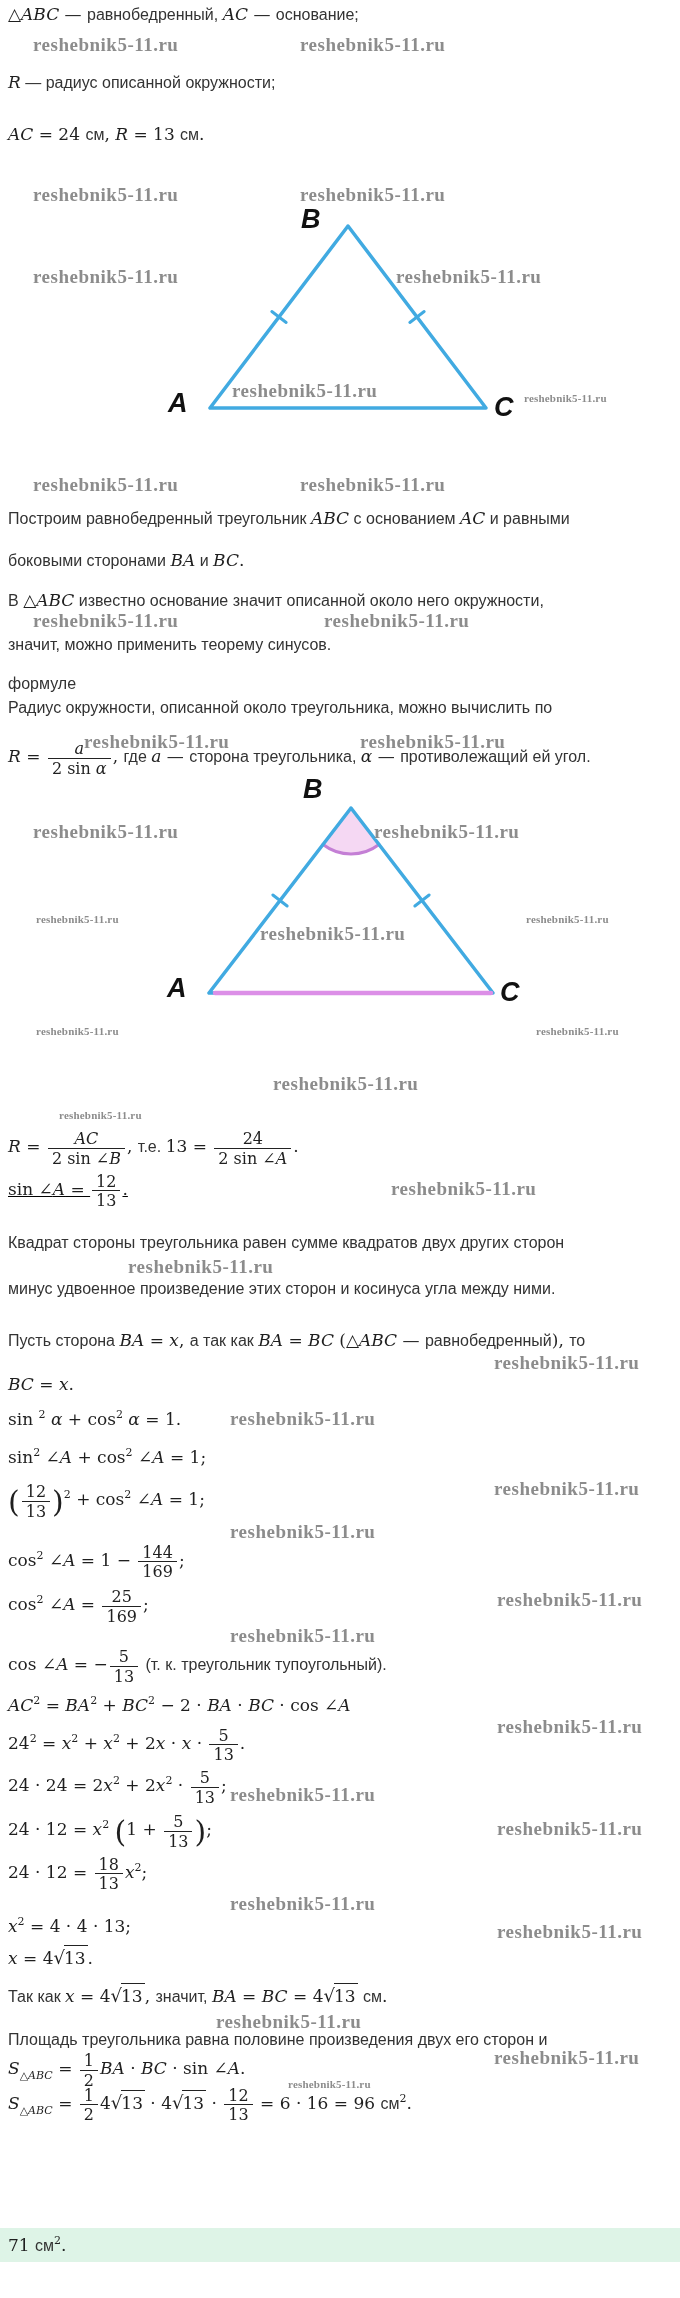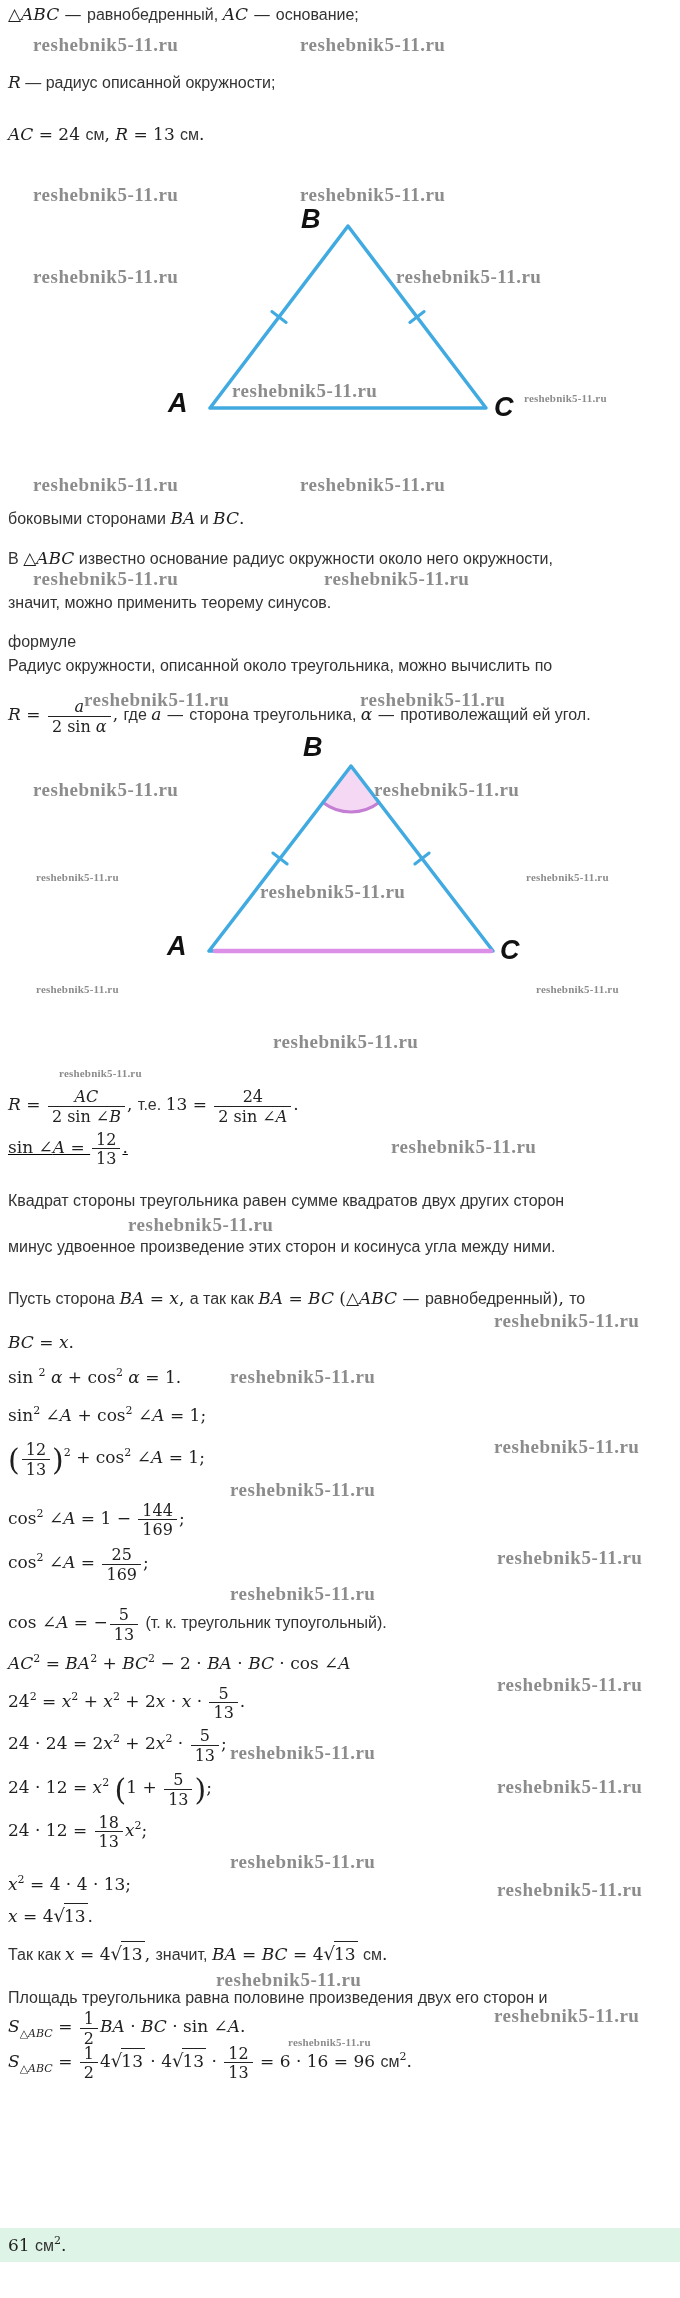--- a/index.html
+++ b/index.html
@@ -66,22 +66,23 @@
         <div class="vlabel" style="left: 486px; top: 186px;">C</div>
         <span class="wm wm-big" style="left: 25px; top: 58px; color: rgb(140, 140, 140);">reshebnik5-11.ru</span>
         <span class="wm wm-big" style="left: 388px; top: 58px; color: rgb(140, 140, 140);">reshebnik5-11.ru</span>
         <span class="wm wm-big" style="left: 224px; top: 172px; color: rgb(140, 140, 140);">reshebnik5-11.ru</span>
         <span class="wm wm-sm" style="left: 516px; top: 184px; color: rgb(140, 140, 140);">reshebnik5-11.ru</span>
       </div>
       <div class="line" style="height: 24px; margin-bottom: 10px;">
         <span class="wm wm-big" style="left: 25px; top: 0px; color: rgb(140, 140, 140);">reshebnik5-11.ru</span>
         <span class="wm wm-big" style="left: 292px; top: 0px; color: rgb(140, 140, 140);">reshebnik5-11.ru</span>
       </div>
+      <div class="line" style="margin-bottom: 22px;"><span class="ru">Построим равнобедренный треугольник </span><span class="mi">ABC</span><span class="ru"> с основанием </span><span class="mi">AC</span><span class="ru"> и равными</span></div>
       <div class="line" style="margin-bottom: 20px;"><span class="ru">боковыми сторонами </span><span class="mi">BA</span><span class="ru"> и </span><span class="mi">BC</span><span class="mn">.</span></div>
-      <div class="line" style="margin-bottom: 0px;"><span class="ru">В </span><span class="mn">△</span><span class="mi">ABC</span><span class="ru"> известно основание радиус окружности около него окружности,</span></div>
+      <div class="line" style="margin-bottom: 0px;"><span class="ru">В </span><span class="mn">△</span><span class="mi">ABC</span><span class="ru"> известно основание значит описанной около него окружности,</span></div>
       <div class="line" style="height: 24px; margin-bottom: 2px;">
         <span class="wm wm-big" style="left: 25px; top: 0px; color: rgb(140, 140, 140);">reshebnik5-11.ru</span>
         <span class="wm wm-big" style="left: 316px; top: 0px; color: rgb(140, 140, 140);">reshebnik5-11.ru</span>
       </div>
       <div class="line" style="margin-bottom: 19px;"><span class="ru">значит, можно применить теорему синусов.</span></div>
       <div class="line" style="margin-bottom: 4px;"><span class="ru">формуле</span></div>
       <div class="line" style="margin-bottom: 20px;"><span class="ru">Радиус окружности, описанной около треугольника, можно вычислить по</span></div>
       <div class="line" style="margin-bottom: -4px;"><span class="mi">R</span><span class="mn"> = </span><span class="frac mn"><span class="num"><span class="mi">a</span></span><span class="den"><span class="mn">2 sin </span><span class="mi">α</span></span></span><span class="mn">, </span><span class="ru">где </span><span class="mi">a</span><span class="mn"> — </span><span class="ru">сторона треугольника, </span><span class="mi">α</span><span class="mn"> — </span><span class="ru">противолежащий ей угол.</span><span class="wm wm-big" style="left: 76px; top: -8px; color: rgb(140, 140, 140);">reshebnik5-11.ru</span><span class="wm wm-big" style="left: 352px; top: -8px; color: rgb(140, 140, 140);">reshebnik5-11.ru</span></div>
       <div class="fig" style="height: 300px; margin-bottom: 0px;">
         <svg width="672" height="300" viewBox="0 0 672 300">
@@ -145,15 +146,15 @@
       <div class="line" style="height: 26px; margin-bottom: 12px;"><span class="mi">x</span><span class="mn"> = 4</span><span class="sq mn"><span class="rad">√</span><span class="ovl">13</span></span><span class="mn">.</span></div>
       <div class="line" style="height: 26px; margin-bottom: 0px;"><span class="ru">Так как </span><span class="mi">x</span><span class="mn"> = 4</span><span class="sq mn"><span class="rad">√</span><span class="ovl">13</span></span><span class="mn">, </span><span class="ru">значит, </span><span class="mi">BA</span><span class="mn"> = </span><span class="mi">BC</span><span class="mn"> = 4</span><span class="sq mn"><span class="rad">√</span><span class="ovl">13</span></span><span class="mn"> </span><span class="ru">см</span><span class="mn">.</span></div>
       <div class="line" style="height: 20px; margin-bottom: 0px;">
         <span class="wm wm-big" style="left: 208px; top: 0px; color: rgb(140, 140, 140);">reshebnik5-11.ru</span>
       </div>
       <div class="line" style="margin-bottom: 0px;"><span class="ru">Площадь треугольника равна половине произведения двух его сторон и</span><span class="wm wm-big" style="left: 486px; top: 16px; color: rgb(140, 140, 140);">reshebnik5-11.ru</span></div>
       <div class="line" style="margin-bottom: -4px;"><span class="mi">S</span><span class="msub mi">△ABC</span><span class="mn"> = </span><span class="frac mn"><span class="num"><span class="mn">1</span></span><span class="den"><span class="mn">2</span></span></span><span class="mi">BA</span><span class="mn"> · </span><span class="mi">BC</span><span class="mn"> · sin ∠</span><span class="mi">A</span><span class="mn">.</span></div>
       <div class="line" style="margin-bottom: 0px;"><span class="mi">S</span><span class="msub mi">△ABC</span><span class="mn"> = </span><span class="frac mn"><span class="num"><span class="mn">1</span></span><span class="den"><span class="mn">2</span></span></span><span class="mn">4</span><span class="sq mn"><span class="rad">√</span><span class="ovl">13</span></span><span class="mn"> · 4</span><span class="sq mn"><span class="rad">√</span><span class="ovl">13</span></span><span class="mn"> · </span><span class="frac mn"><span class="num"><span class="mn">12</span></span><span class="den"><span class="mn">13</span></span></span><span class="mn"> = 6 · 16 = 96 </span><span class="ru">см</span><span class="msup mn">2</span><span class="mn">.</span><span class="wm wm-sm" style="left: 280px; top: -8px; color: rgb(140, 140, 140);">reshebnik5-11.ru</span></div>
     </div>
   <div id="answer-strip" style="background: rgb(222, 244, 231);">
-    <div class="line" id="answer-line"><span class="mn">61 </span><span class="ru">см</span><span class="msup mn">2</span><span class="mn">.</span></div>
+    <div class="line" id="answer-line"><span class="mn">71 </span><span class="ru">см</span><span class="msup mn">2</span><span class="mn">.</span></div>
   </div>
 </div>
 
 </body></html>

